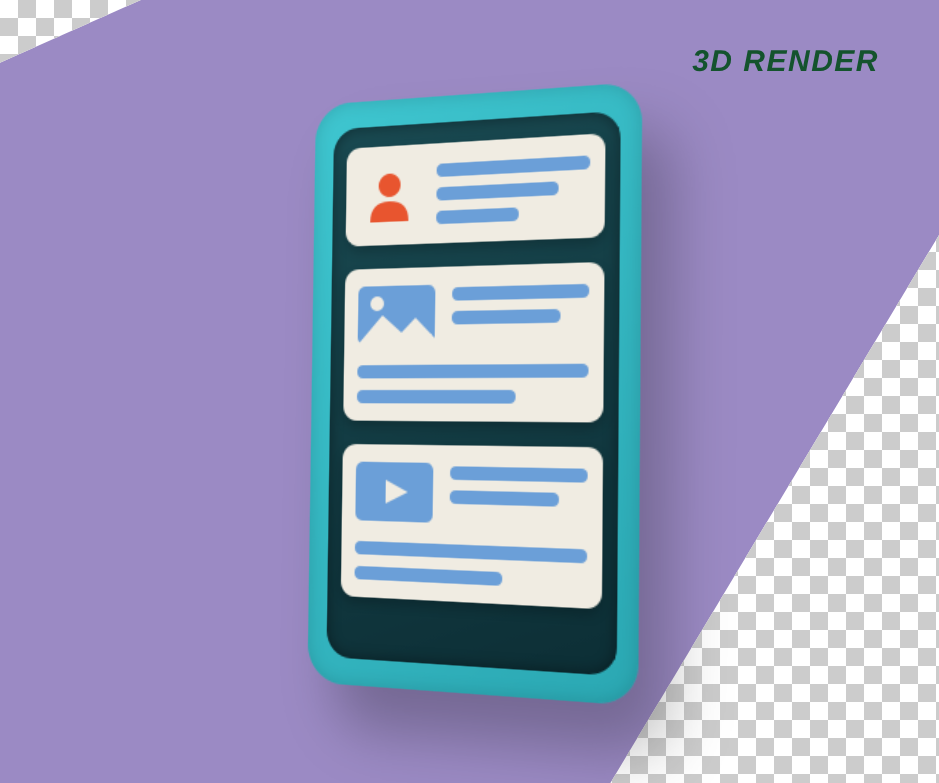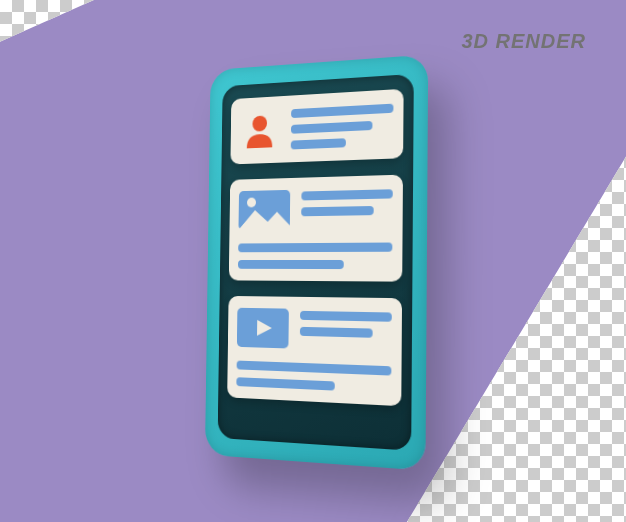--- a/index.html
+++ b/index.html
@@ -41,21 +41,21 @@
         linear-gradient(-45deg, transparent 75%, #cccccc 75%);
       background-size: 24px 24px;
       background-position: 0 0, 0 12px, 12px -12px, -12px 0px;
       background-color: #ffffff;
       clip-path: polygon(0 0, 15% 0, 0 8%);
     }
     .label {
       position: absolute;
       top: 30px;
       right: 40px;
-      color: #737373;
+      color: #14532d;
       font-weight: bold;
       font-style: italic;
       font-size: 20px;
       letter-spacing: 1px;
     }
     .phone-wrapper {
       position: absolute;
       left: 50%;
       top: 50%;
       transform: translate(-50%, -50%) perspective(900px) rotateY(-18deg) rotateX(2deg);

